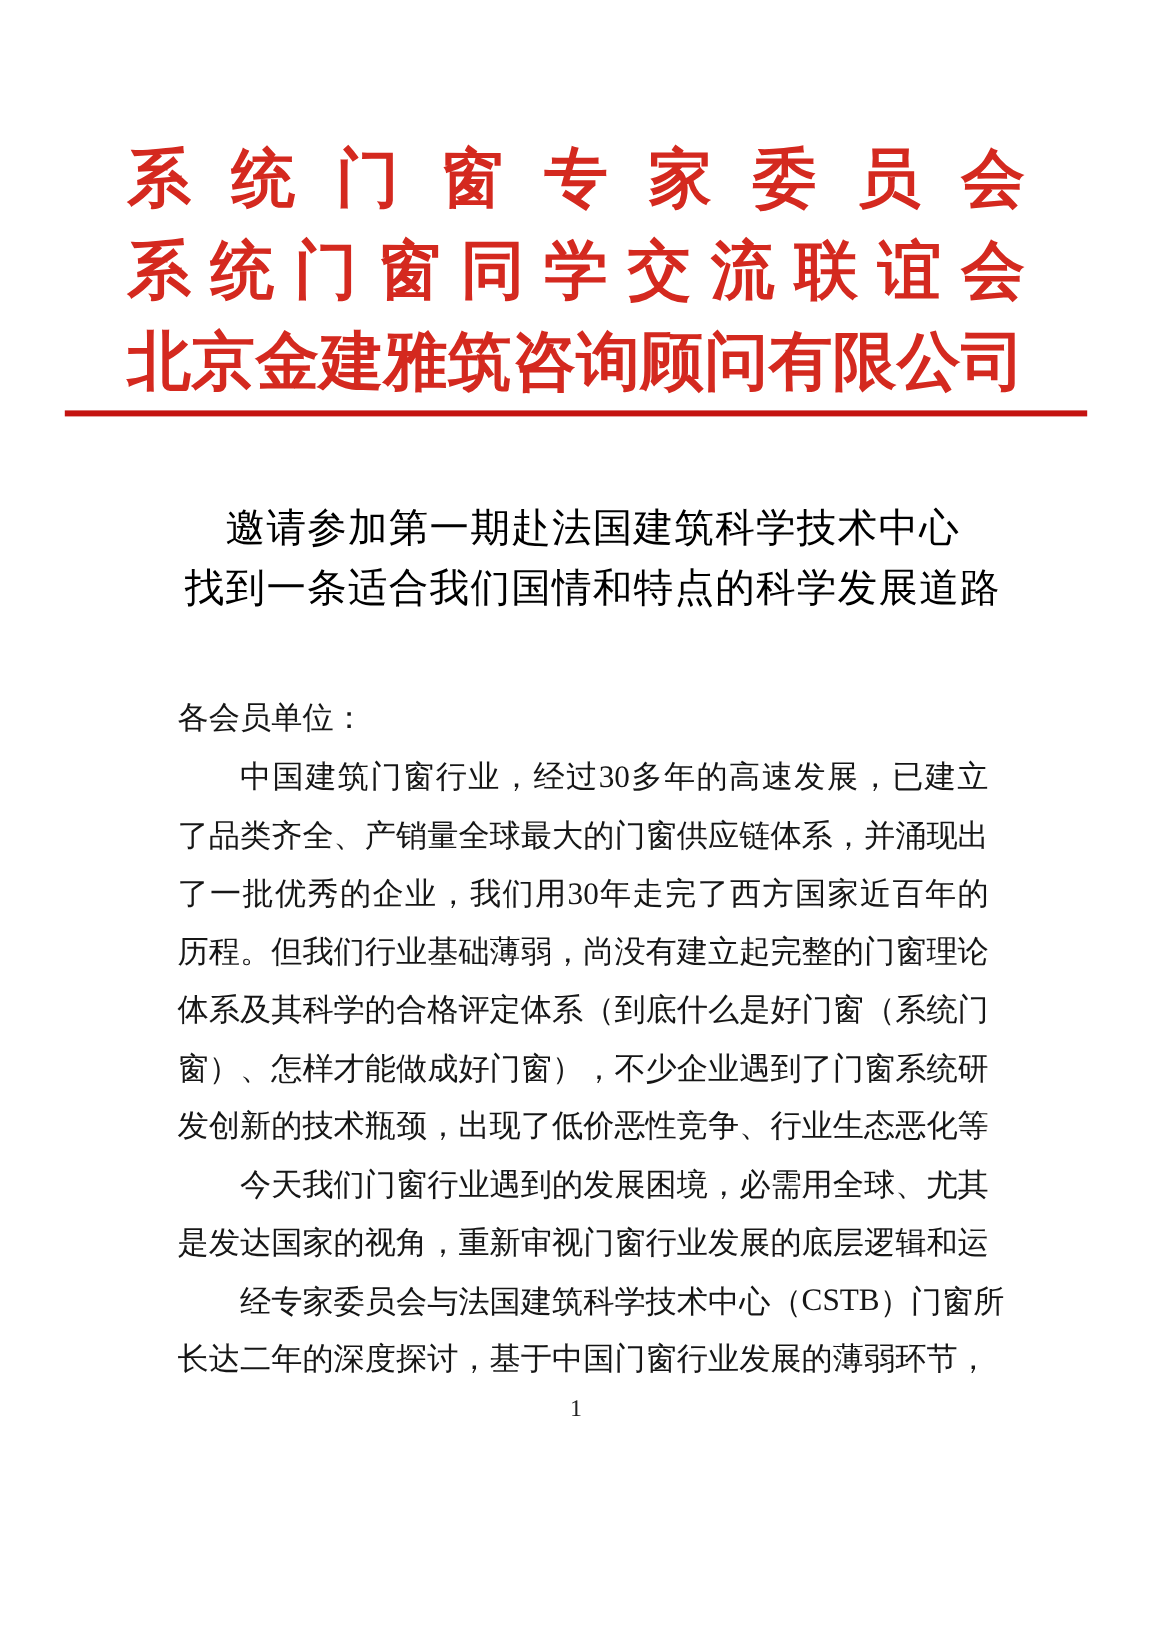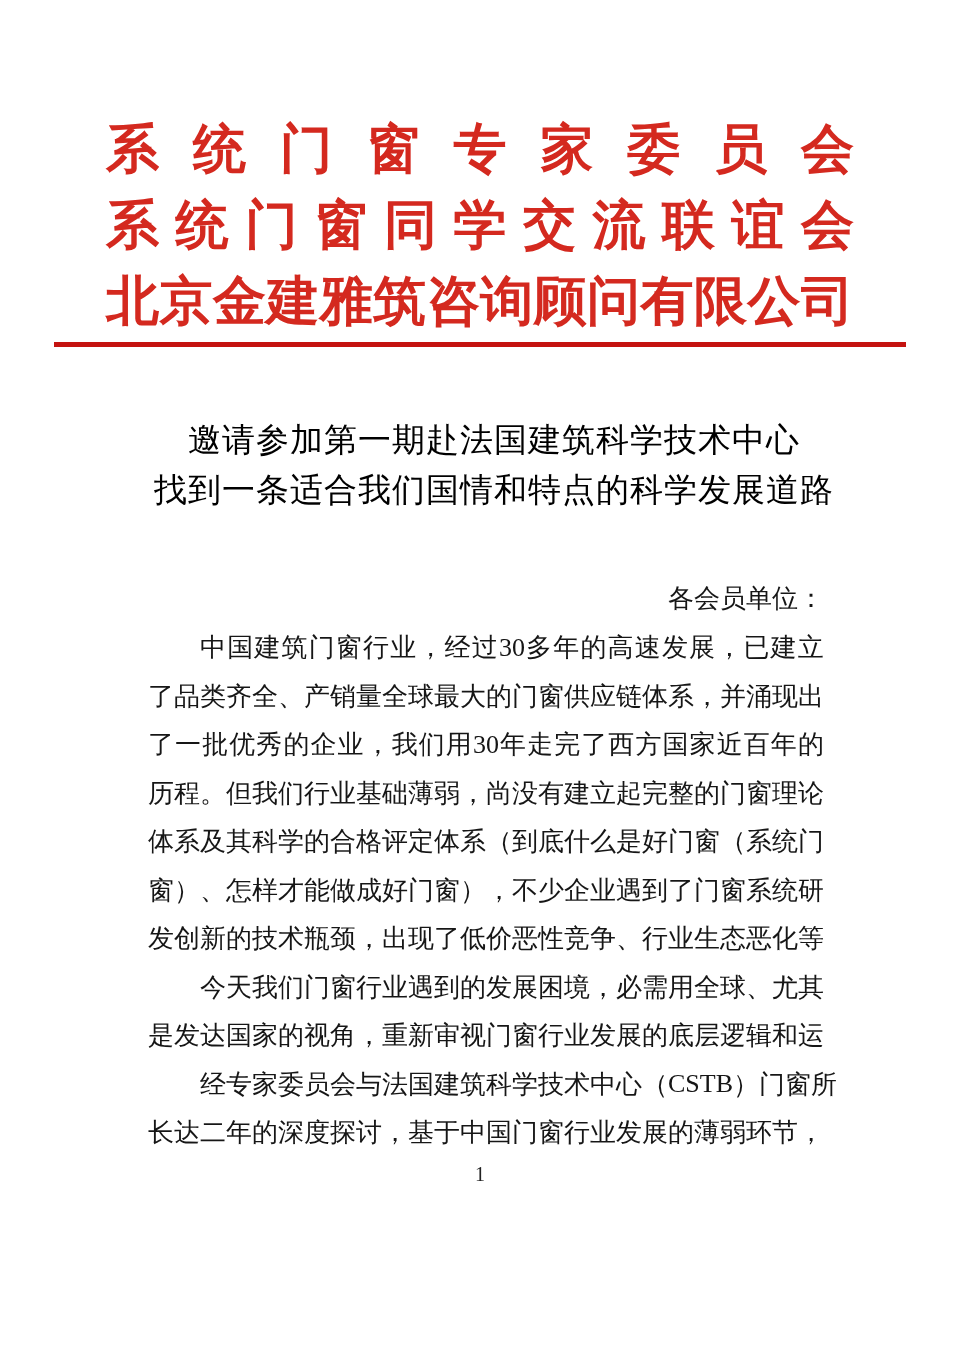--- a/index.html
+++ b/index.html
@@ -34,21 +34,20 @@
     font-weight: 400; font-size: 33px; line-height: 50px;
     letter-spacing: 1px; color: var(--title-black, #000000); margin-left: 28px;
   }
 
   
   .doc-body { width: 676px; margin: 60px 0 0 148px; }
   .bl {
     height: 48.5px; font-size: 26px;
     color: var(--body-text, #161616);
     font-family: "Liberation Serif", "DejaVu Serif", serif;
-    text-align: right;
   }
   .bl.plain { line-height: 48.5px; white-space: pre; }
   .bl.just { display: flex; justify-content: space-between; align-items: center; }
   .bl.ind { padding-left: 52px; }
 
   
   .page-num {
     margin-top: 6px; text-align: center;
     font-size: 20px; color: #222222;
     font-family: "Liberation Serif", "DejaVu Serif", serif;

